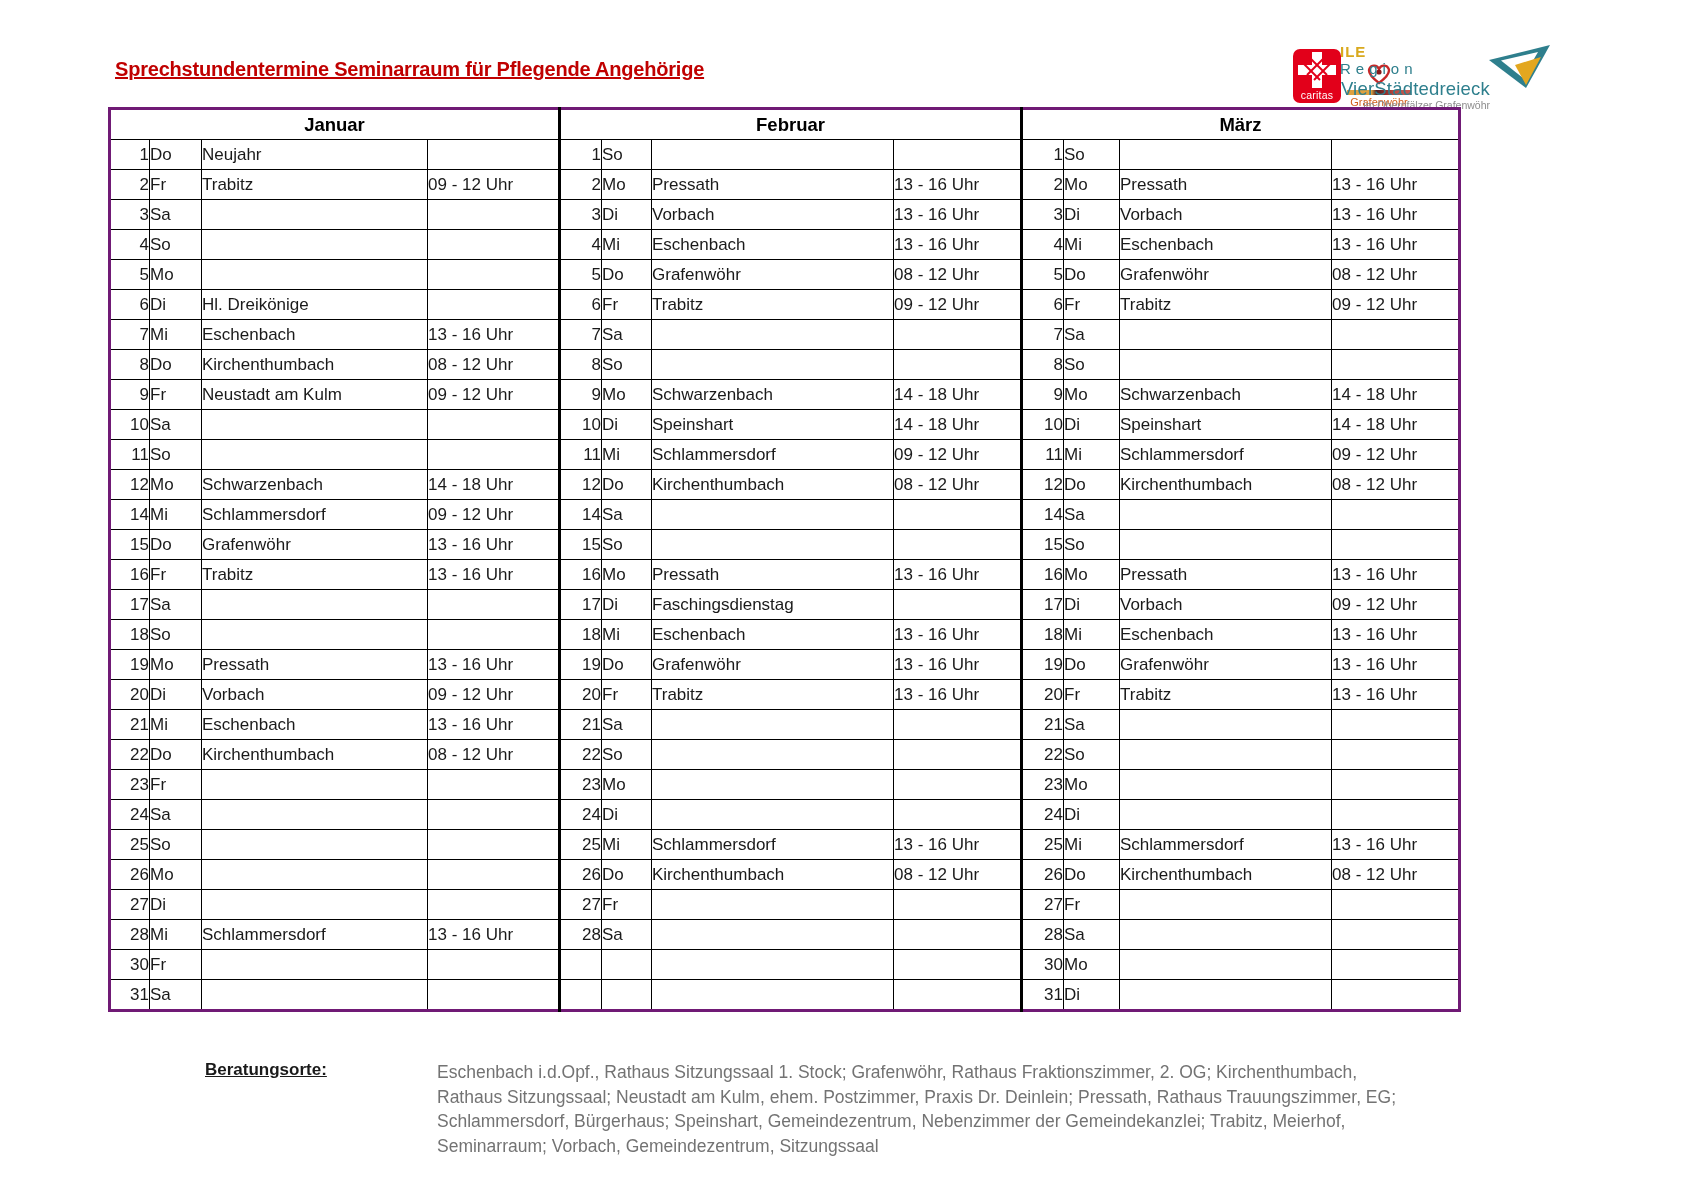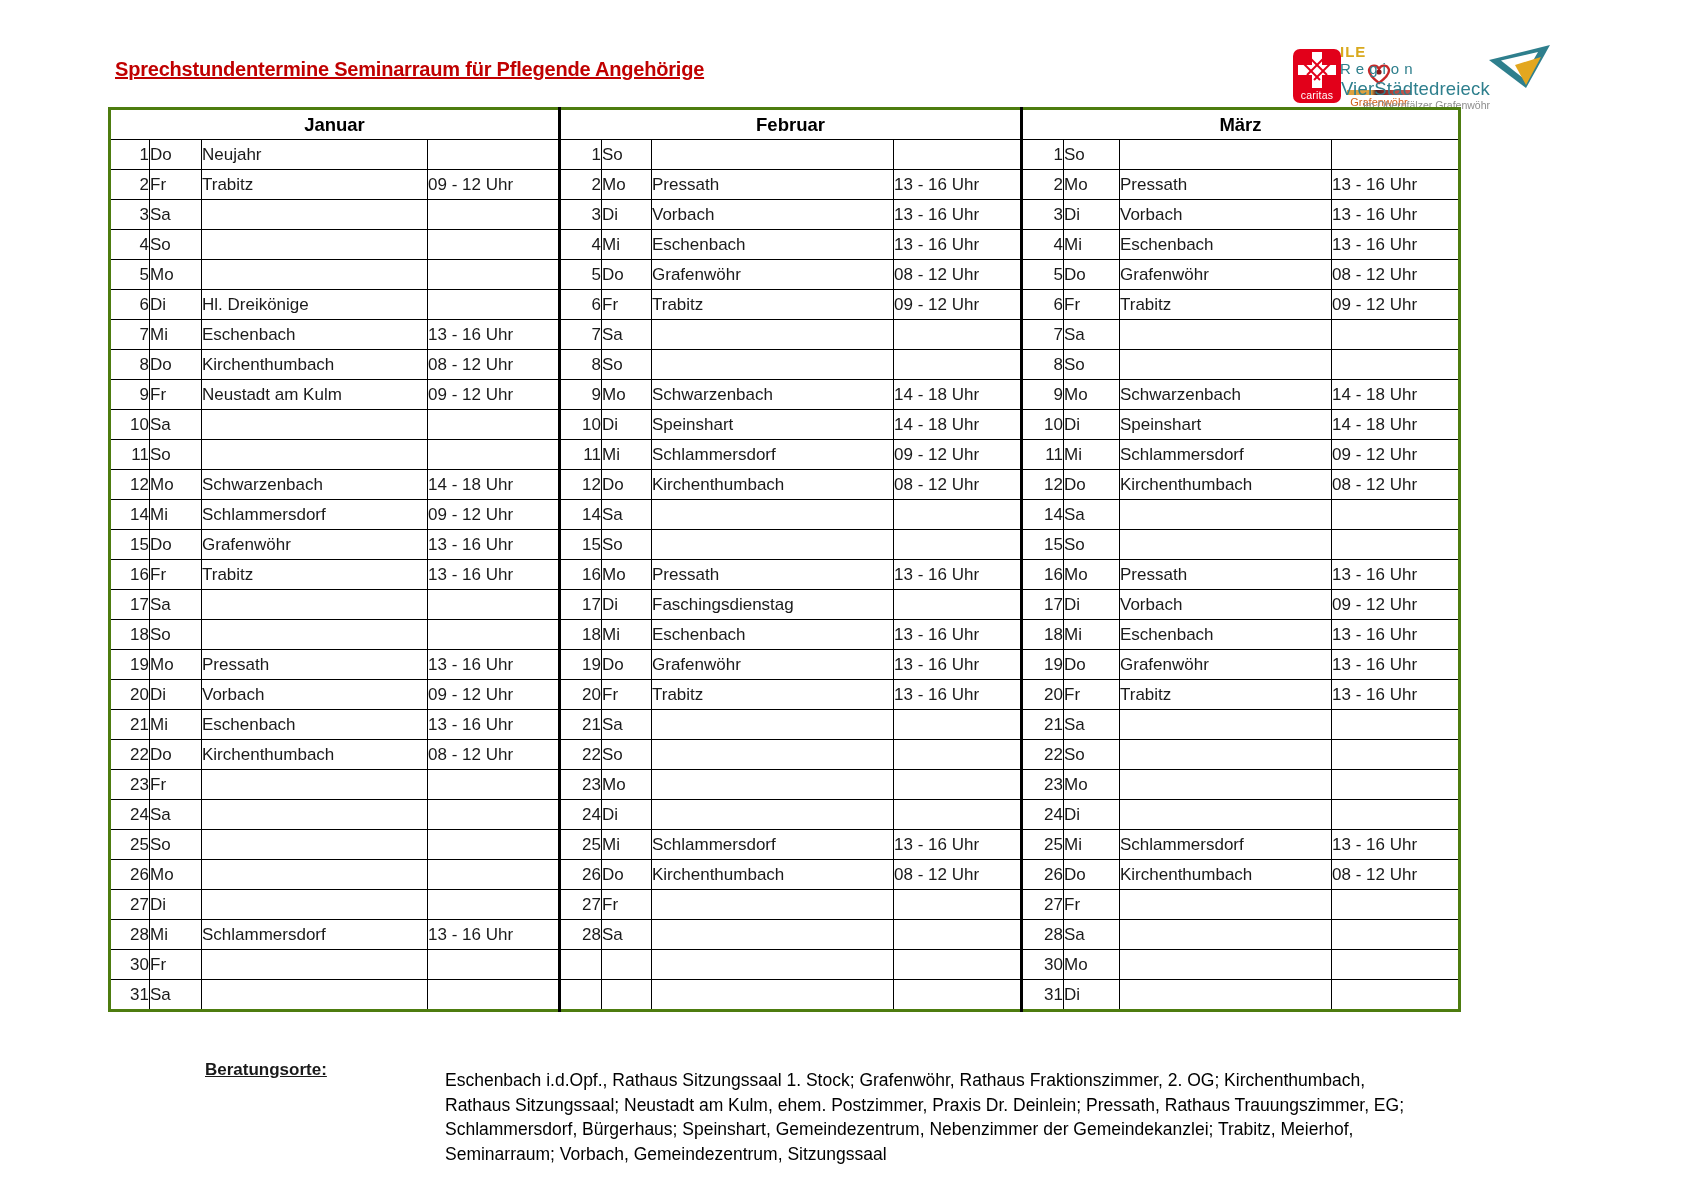--- a/index.html
+++ b/index.html
@@ -30,42 +30,42 @@
   .logo-ile { position:absolute; left:1340px; top:44px; width:150px; }
   .logo-ile .ile1 { display:block; color:#D9A91E; font-weight:bold; font-size:15px; letter-spacing:1px; line-height:16px; }
   .logo-ile .ile2 { display:block; color:#2E7F8D; font-size:15px; letter-spacing:5px; line-height:18px; }
   .logo-ile .ile3 { display:block; color:#2E7F8D; font-size:18.5px; letter-spacing:0.2px; line-height:21px; white-space:nowrap;text-align:right; }
   .logo-ile .ile4 { display:block; color:#8C8C8C; font-size:10.5px; line-height:13px; text-align:right; white-space:nowrap; }
   .ile-triangle { position:absolute; left:1488px; top:44px; }
   
   table.cal {
     position:absolute; left:108px; top:107px;
     border-collapse:collapse; table-layout:fixed;
-    border:3px solid #4d7c0f;
+    border:3px solid #701a75;
   }
   table.cal th, table.cal td {
     border:1px solid #000; height:29px; padding:0;
     font-size:17px; color:#1a1a1a; overflow:hidden; white-space:nowrap;
     background:#ffffff;
   }
   table.cal th.month-head { font-size:18.5px; font-weight:bold; text-align:center; color:#000; }
   td.c-day  { text-align:right; padding-right:5px; }
   td.c-wd   { padding-left:4px; }
   td.c-loc  { padding-left:7px; }
   td.c-time { padding-left:7px; }
   td.hl { background:#F9DCDB; }
   .thick-left { border-left:3px solid #000 !important; }
   
   .footer { position:absolute; left:205px; top:1060px; display:flex; }
   .footer .f-label {
     width:232px; flex:0 0 232px;
     font-size:17px; font-weight:bold; text-decoration:underline; color:#1a1a1a;
   }
   .footer .f-text {
-    width:985px; margin:8px; font-size:17.5px; line-height:24.5px; color:#000000;
+    width:985px; margin:0; font-size:17.5px; line-height:24.5px; color:#737373;
   }
 </style>
 </head>
 <body>
 
 <div class="page">
 
   <div class="title">Sprechstundentermine Seminarraum für Pflegende Angehörige</div>
 
   <div class="logo-caritas">

